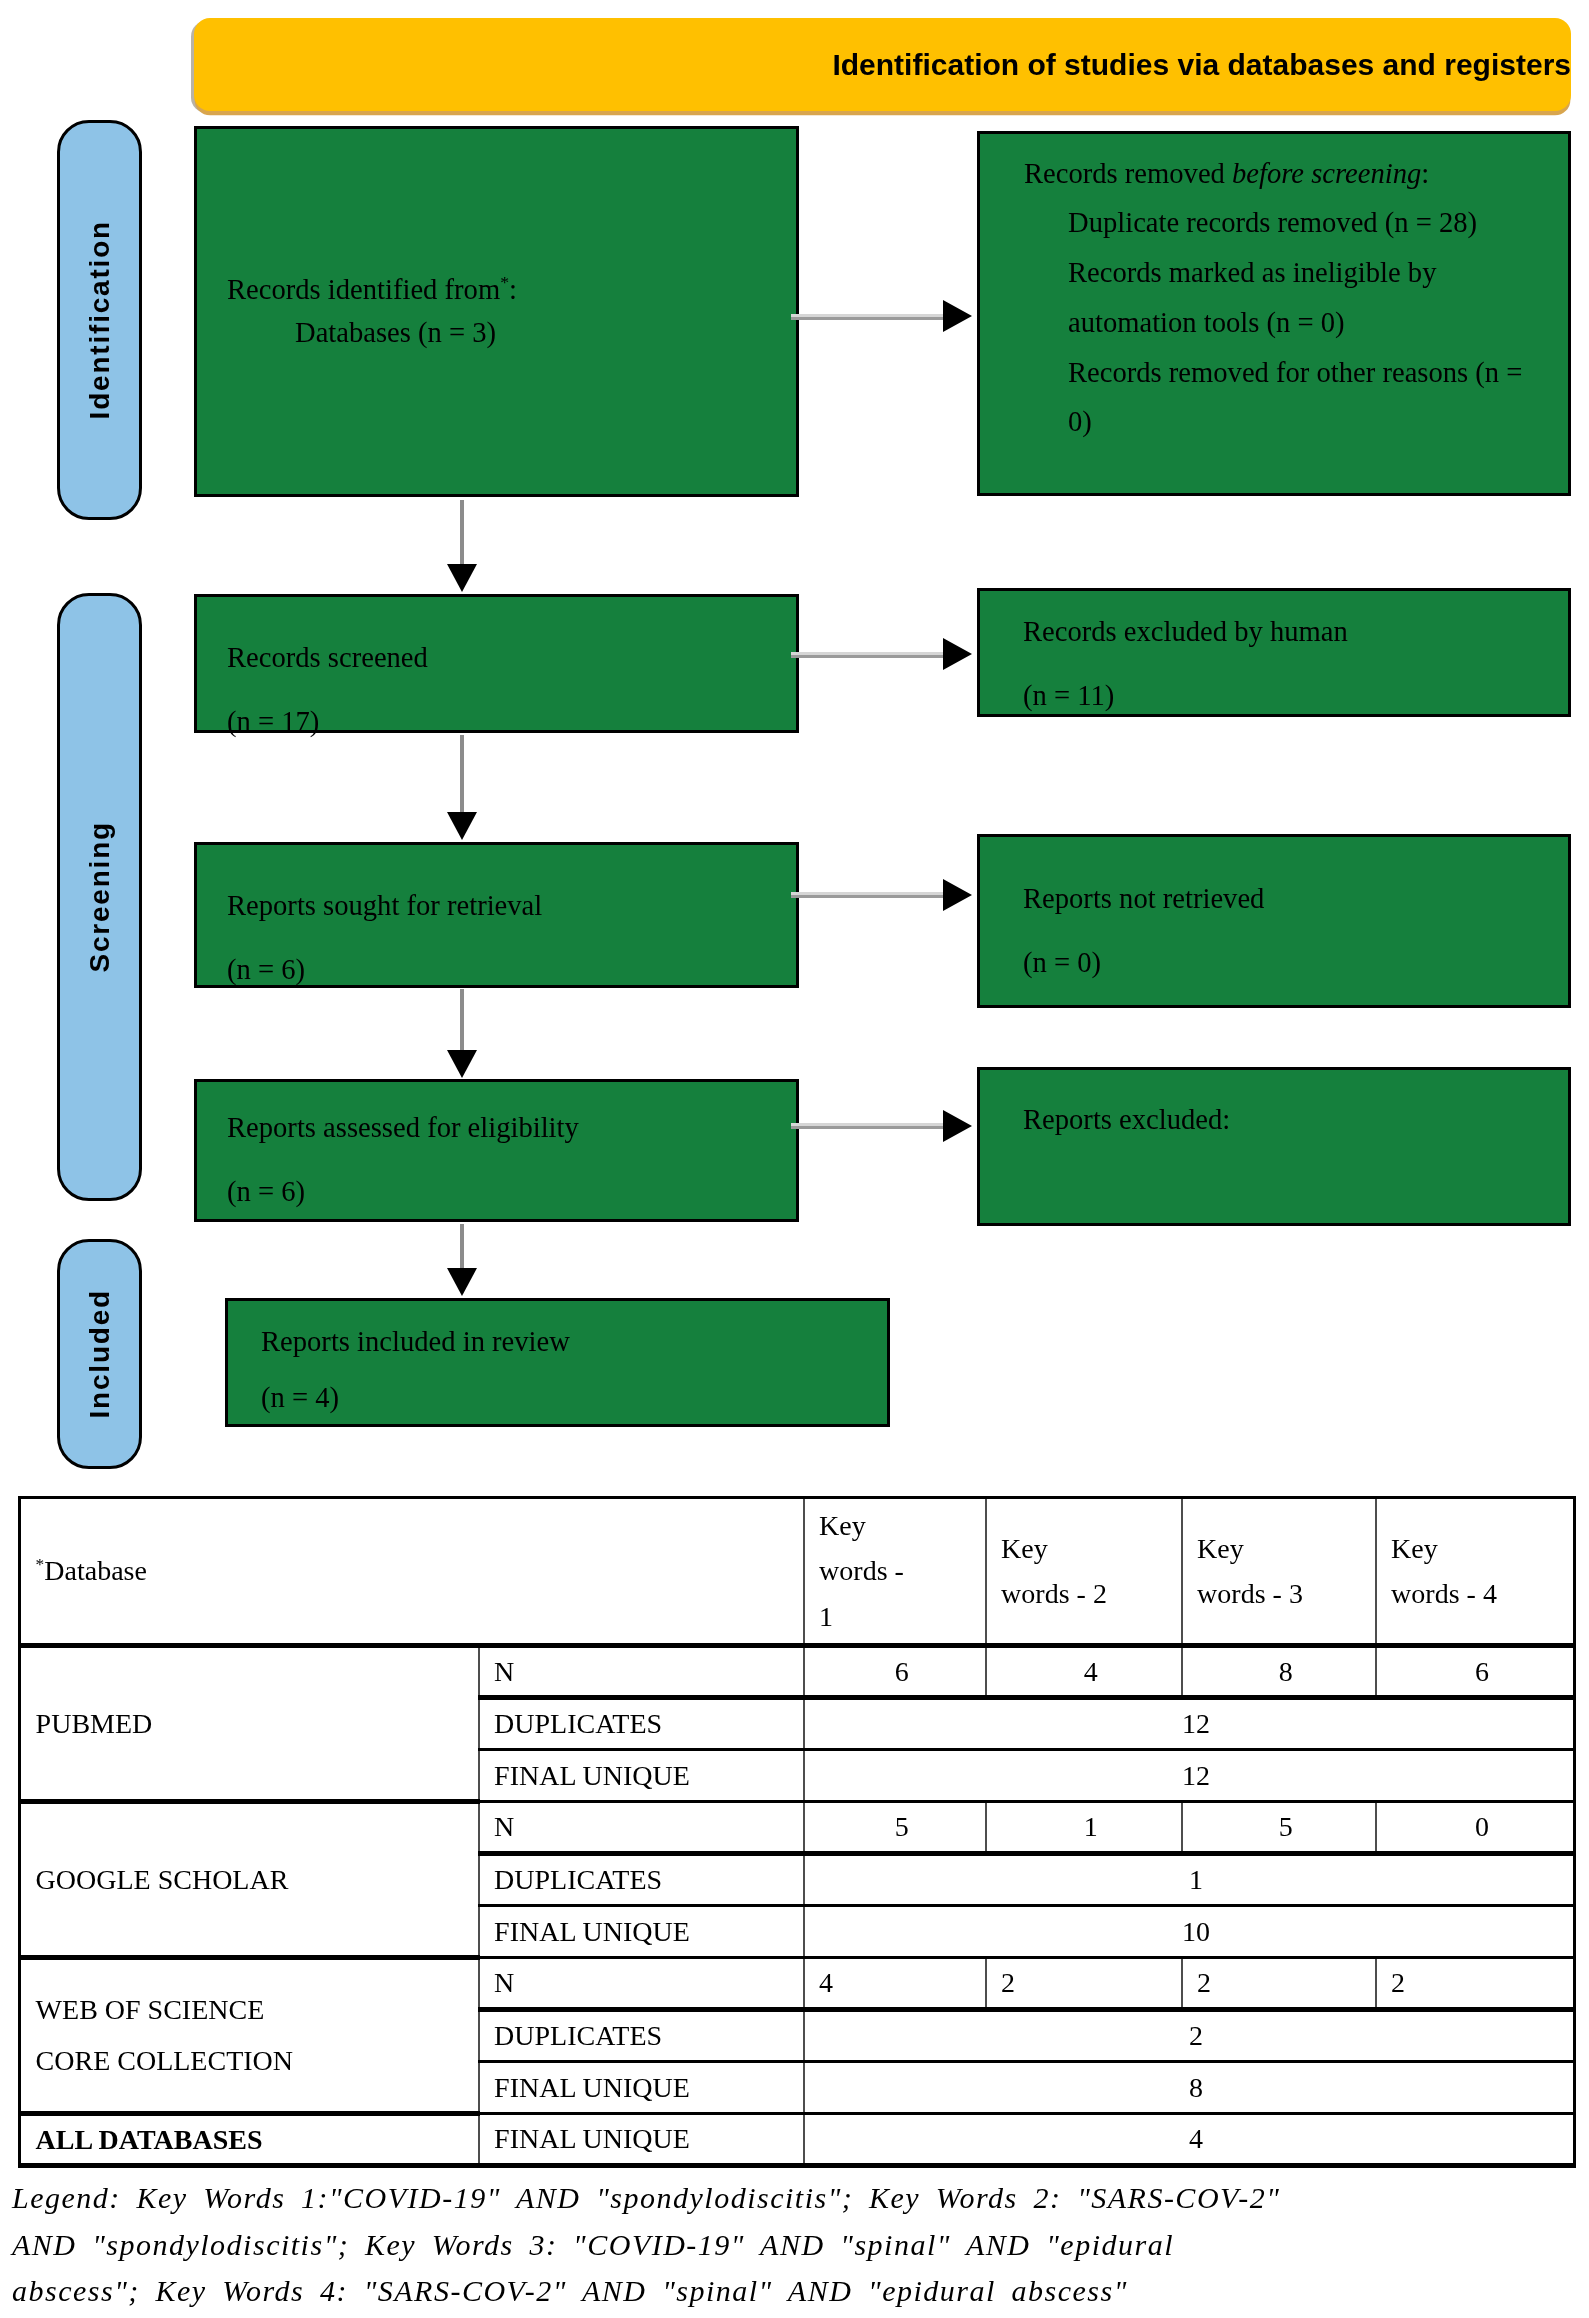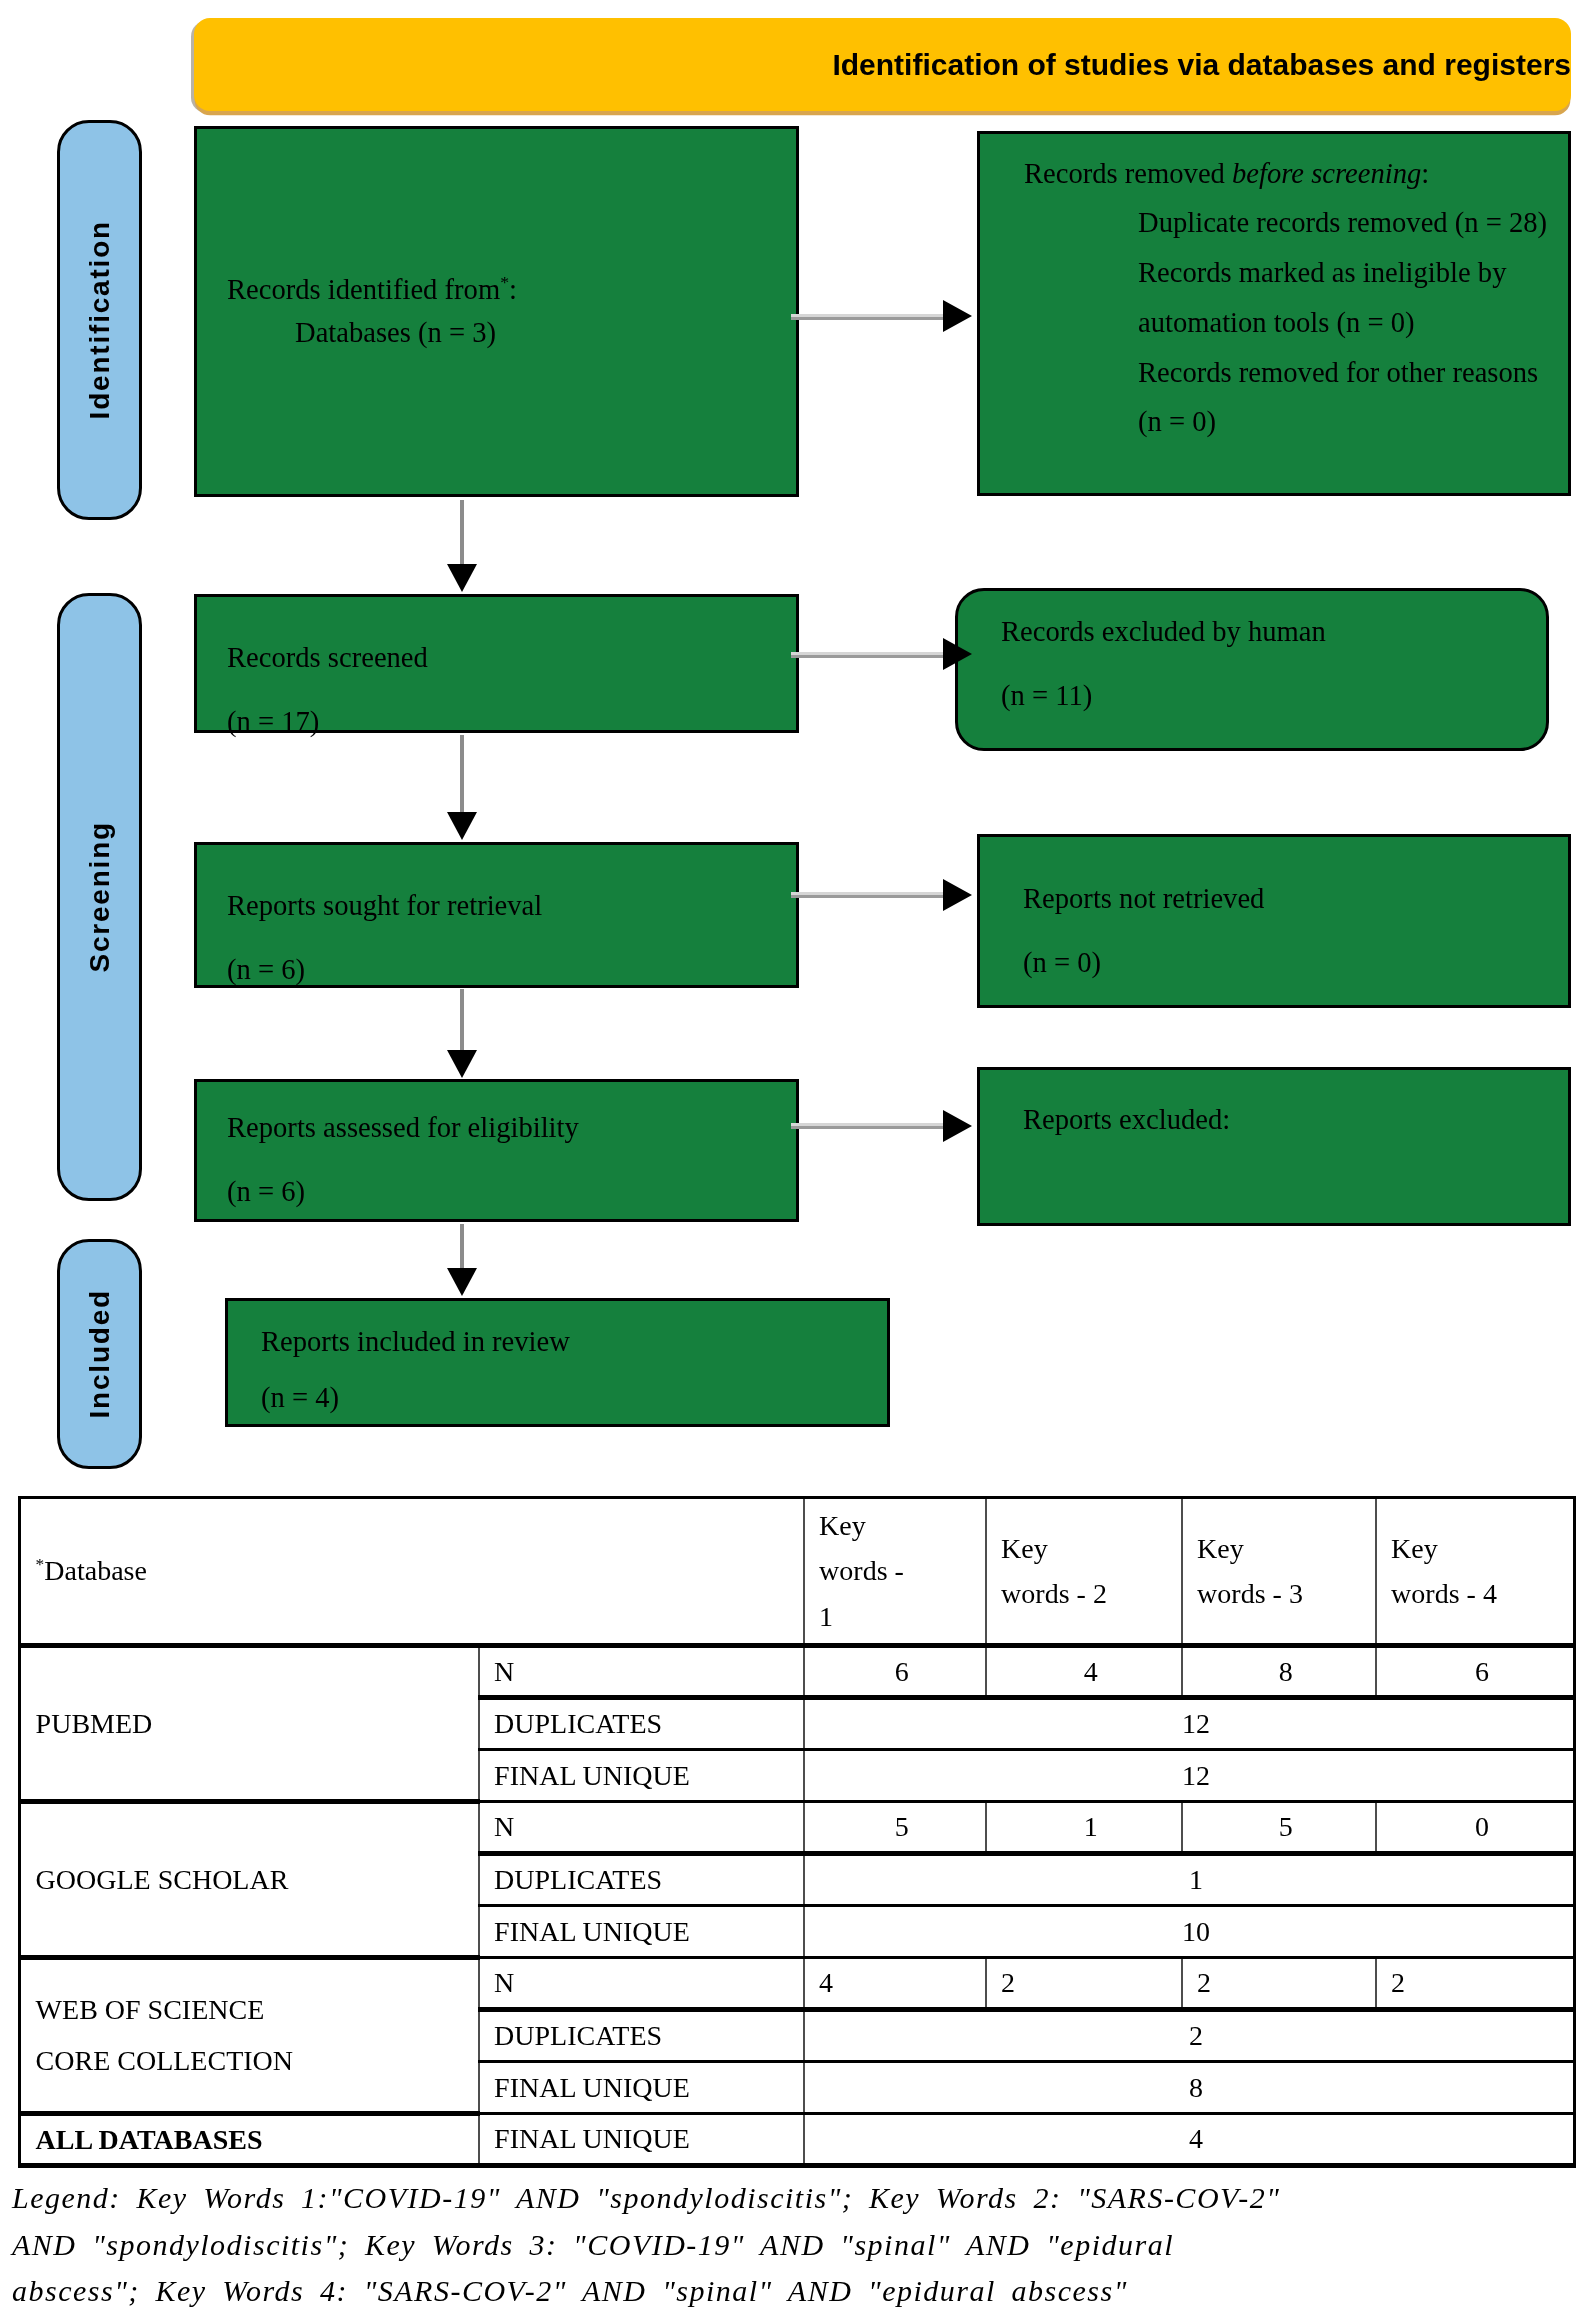--- a/index.html
+++ b/index.html
@@ -41,23 +41,23 @@
     position: absolute; background: #15803d;
     border: 3.6px solid #000; box-sizing: border-box;
     font-size: 28.6px; line-height: 2.25;
   }
   .b1  { left: 194px;  top: 126px;  width: 605px;  height: 371px;
          display: flex; flex-direction: column; justify-content: center;
          padding-left: 30px; line-height: 1.5; }
   .b1 .indent2 { padding-left: 68px; }
   .rb1 { left: 977px; top: 131px;  width: 594px;  height: 365px;
          padding: 14.6px 17px 0 44px; line-height: 1.74; }
-  .rb1 .item { margin-left: 114px; }
+  .rb1 .item { margin-left: 44px; }
   .b2  { left: 194px;  top: 594px;  width: 605px;  height: 139px; padding: 29px 0 0 30px; }
-  .rb2 { left: 955px; top: 588px;  width: 594px;  height: 163px; padding: 8.5px 0 0 43px; border-radius: 29px; }
+  .rb2 { left: 977px; top: 588px;  width: 594px;  height: 129px; padding: 8.5px 0 0 43px; }
   .b3  { left: 194px;  top: 842px; width: 605px;  height: 146px; padding: 29px 0 0 30px; }
   .rb3 { left: 977px; top: 834px; width: 594px;  height: 174px; padding: 30px 0 0 43px; }
   .b4  { left: 194px;  top: 1079px; width: 605px;  height: 143px; padding: 14px 0 0 30px; }
   .rb4 { left: 977px; top: 1067px; width: 594px;  height: 159px; padding: 21px 0 0 43px; line-height: 2.0; }
   .b5  { left: 225px;  top: 1298px; width: 665px; height: 129px; padding: 13.4px 0 0 33px; line-height: 1.95; }
   .fbox i { font-style: italic; }
   
   .vshaft { position: absolute; left: 460px; width: 4.3px; background: #8c8c8c; }
   .vhead  { position: absolute; left: 447px; width: 0; height: 0;
             border-left: 15px solid transparent; border-right: 15px solid transparent;

